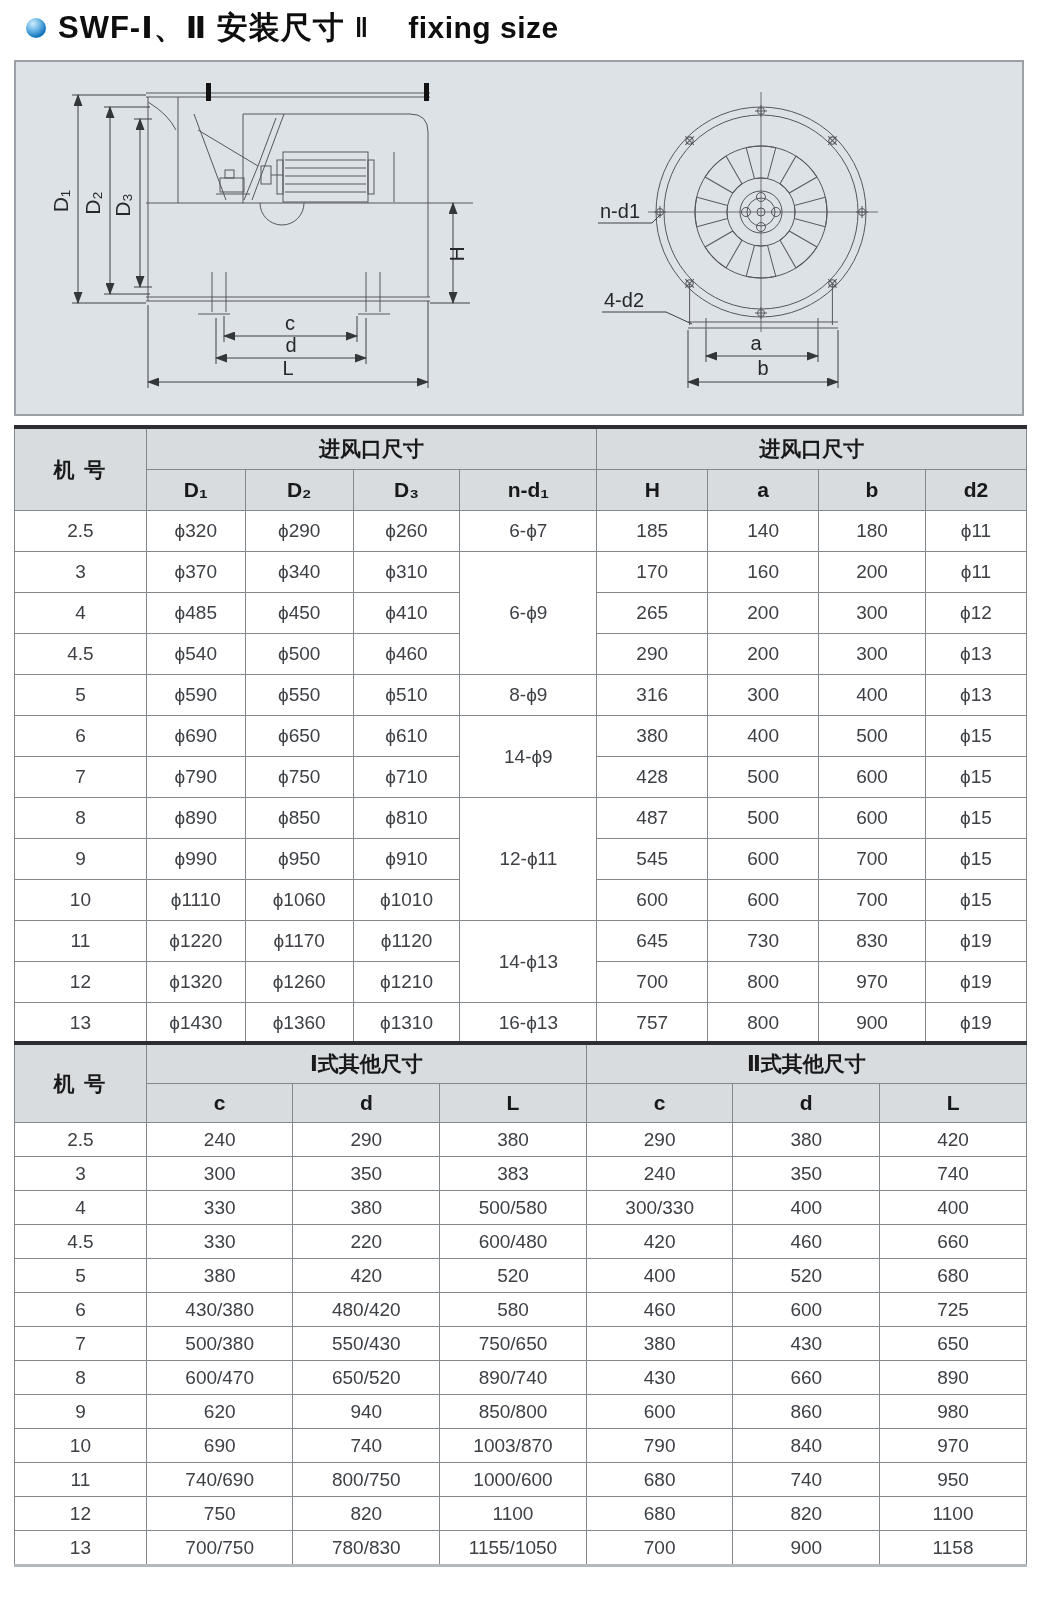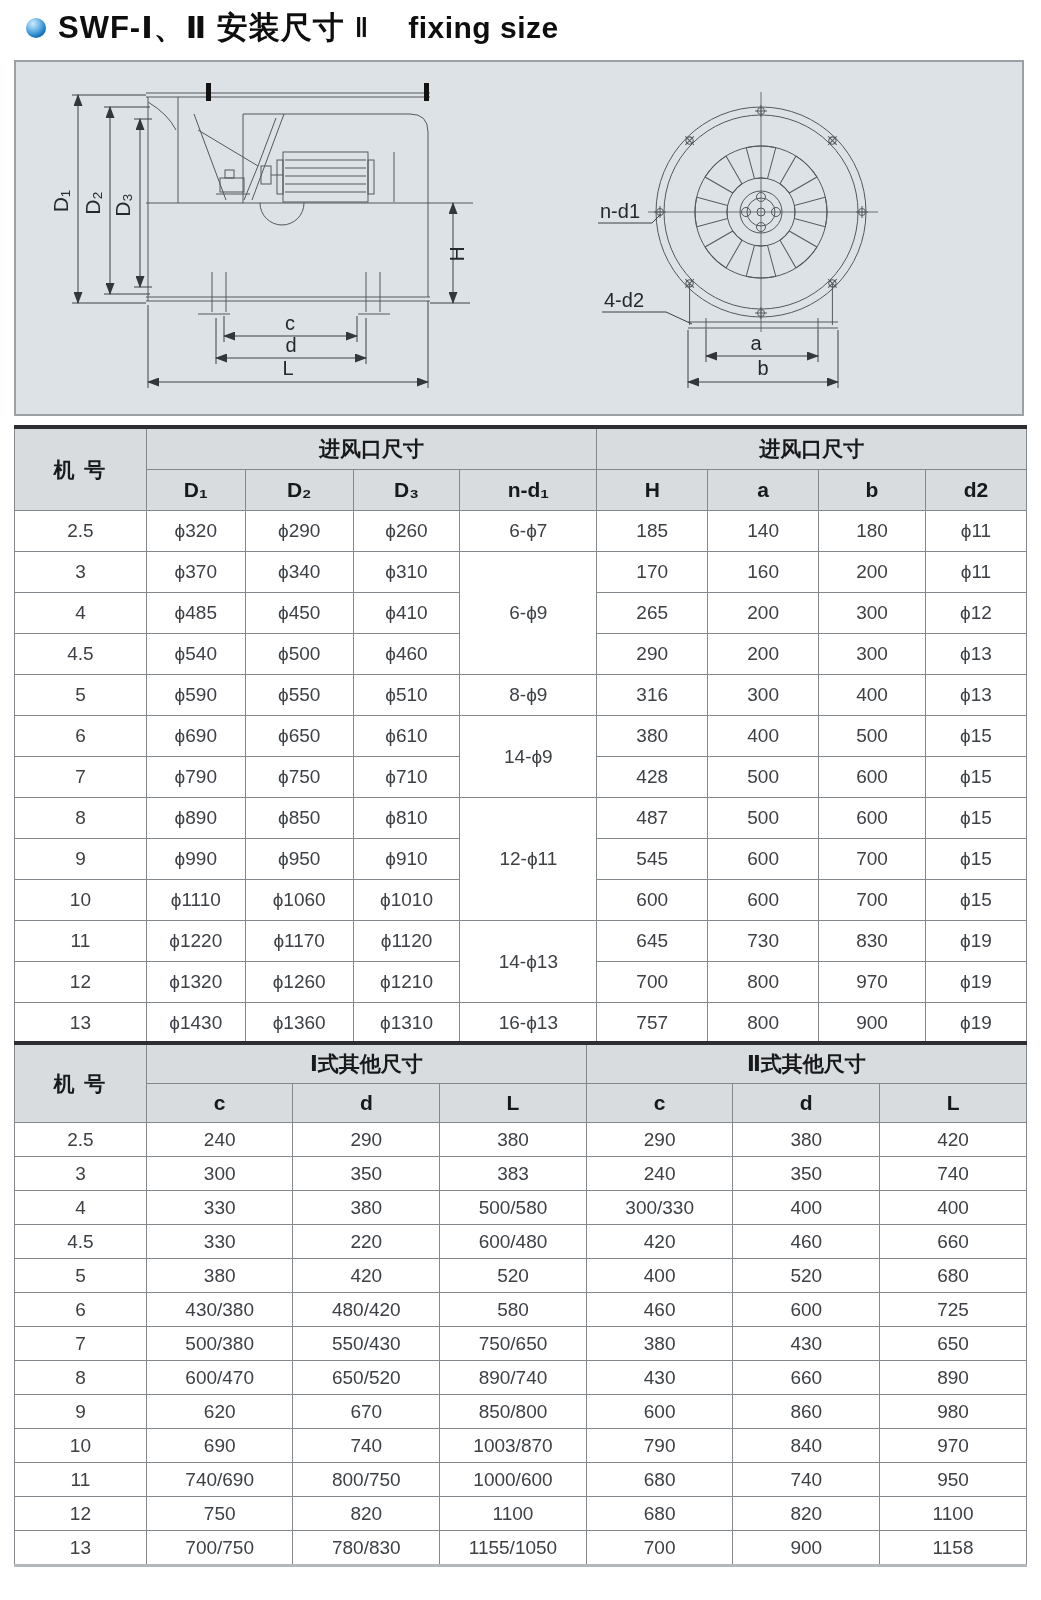--- a/index.html
+++ b/index.html
@@ -518,21 +518,21 @@
         <td>600/470</td>
         <td>650/520</td>
         <td>890/740</td>
         <td>430</td>
         <td>660</td>
         <td>890</td>
       </tr>
       <tr>
         <td>9</td>
         <td>620</td>
-        <td>670</td>
+        <td>940</td>
         <td>850/800</td>
         <td>600</td>
         <td>860</td>
         <td>980</td>
       </tr>
       <tr>
         <td>10</td>
         <td>690</td>
         <td>740</td>
         <td>1003/870</td>

